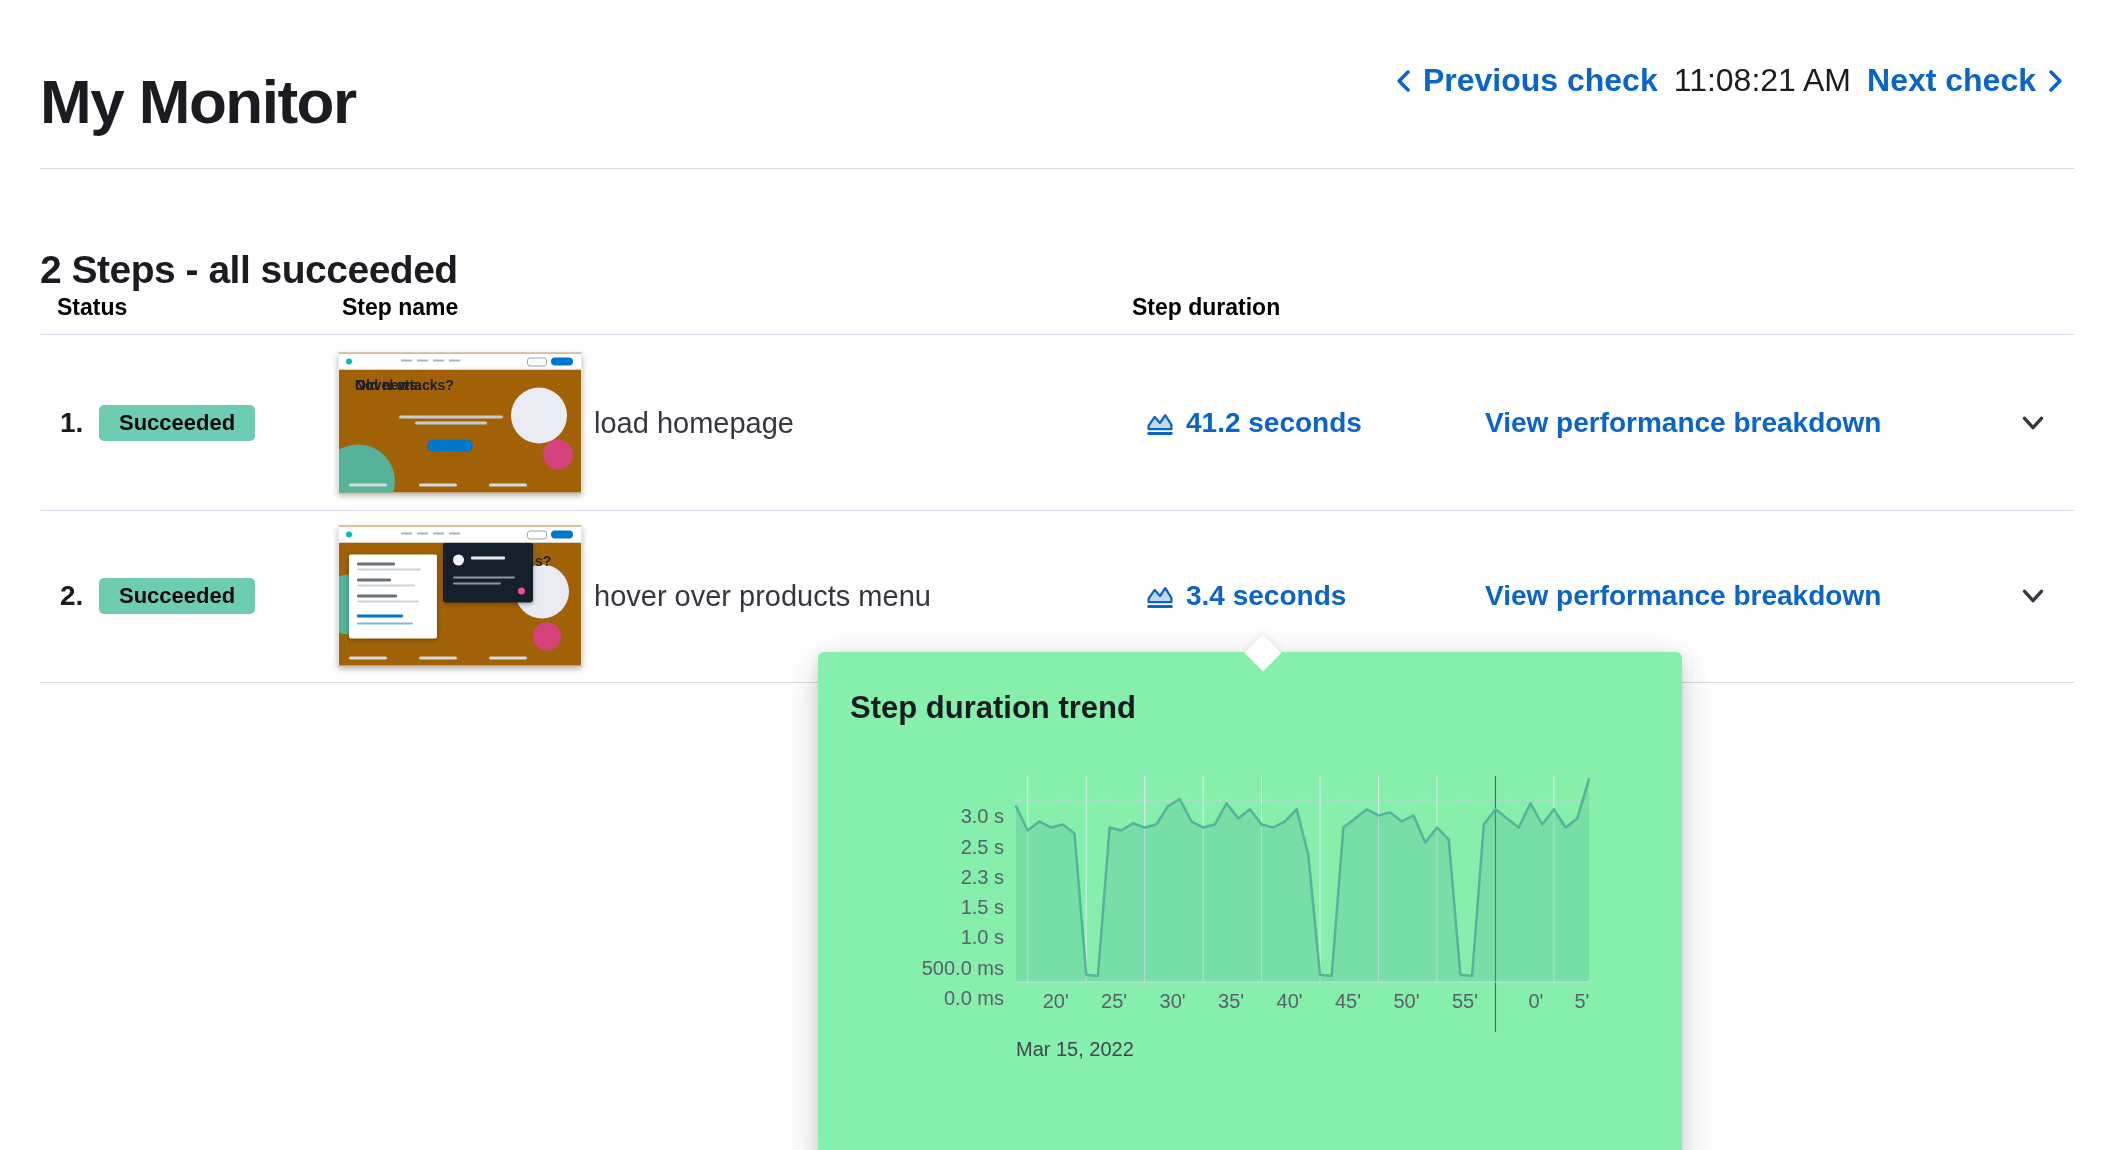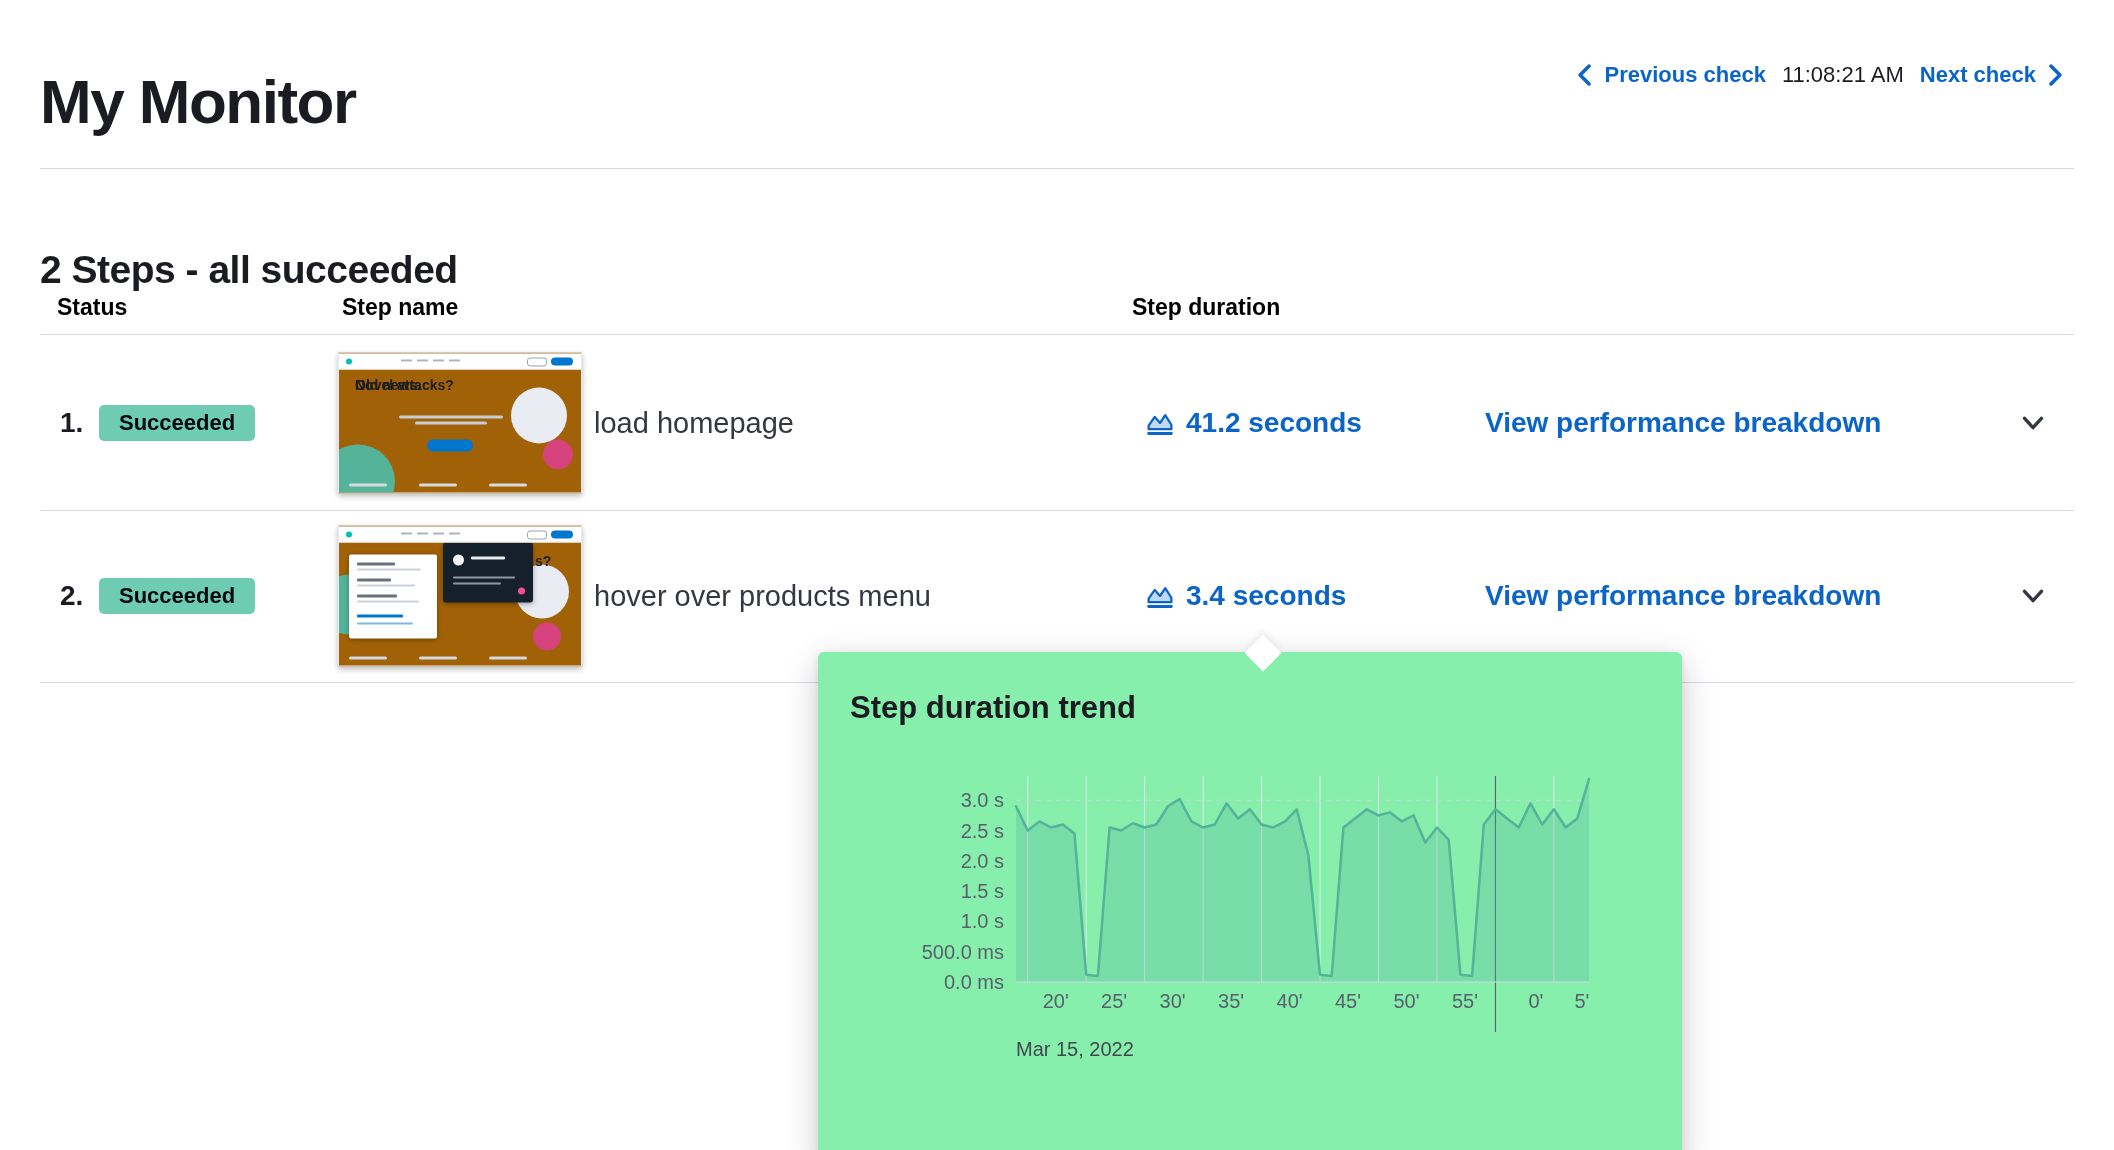--- a/index.html
+++ b/index.html
@@ -6,21 +6,21 @@
   body{
     width:2114px;height:1150px;overflow:hidden;background:#fff;
     font-family:"Liberation Sans","DejaVu Sans",sans-serif;color:#1a1c21;
     position:relative;
   }
   .abs{position:absolute;}
   a{text-decoration:none;cursor:pointer;}
 
   
   .page-title{left:40px;top:24px;font-size:62px;font-weight:800;letter-spacing:-1.5px;}
-  .check-nav{right:46px;top:62px;display:flex;align-items:center;gap:16px;font-size:22px;}
+  .check-nav{right:46px;top:62px;display:flex;align-items:center;gap:16px;font-size:32px;}
   .check-nav .navlink{color:#0b64c8;font-weight:700;display:flex;align-items:center;gap:6px;}
   .check-time{color:#1a1c21;font-weight:400;}
   .divider{left:40px;right:40px;top:168px;border-top:1px solid #d3dae6;}
 
   
   .steps-heading{left:40px;top:216px;font-size:39px;font-weight:800;letter-spacing:-0.5px;}
   .thead-label{top:294px;font-size:23px;font-weight:700;color:#000000;}
   .thead-line{left:40px;right:40px;top:334px;border-top:1px solid #d3dae6;}
 
   .step-row{left:40px;right:40px;position:absolute;border-bottom:1px solid #d3dae6;}
@@ -64,21 +64,21 @@
     box-shadow:0 10px 34px rgba(0,0,0,0.2),0 2px 8px rgba(0,0,0,0.08);z-index:20;}
   .popover-arrow{position:absolute;left:432px;top:-12px;width:26px;height:26px;background:#fff;
     transform:rotate(45deg);box-shadow:-3px -3px 6px rgba(0,0,0,0.06);}
   .popover-title{position:absolute;left:32px;top:38px;font-size:31px;font-weight:800;}
   .explore-btn{position:absolute;right:12px;top:26px;height:62px;padding:0 26px;border:none;
     border-radius:8px;background:#cfe2f4;color:#0b64c8;font-size:28px;font-weight:700;
     font-family:inherit;display:flex;align-items:center;gap:12px;cursor:pointer;}
 
   .trend-chart{position:absolute;left:198px;top:124px;width:573px;height:206px;}
   .trend-chart .plot{position:absolute;inset:0;}
-  .y-axis{position:absolute;right:calc(100% + 12px);top:0;bottom:0;width:160px;}
+  .y-axis{position:absolute;right:calc(100% + 12px);top:16px;bottom:0;width:160px;}
   .y-axis span{position:absolute;right:0;font-size:20px;color:#59606b;white-space:nowrap;}
   .x-axis{position:absolute;left:0;width:100%;top:calc(100% + 8px);height:24px;margin-left:28px;}
   .x-axis span{position:absolute;font-size:20px;color:#59606b;white-space:nowrap;}
   .hour-axis{position:absolute;left:0;width:100%;top:calc(100% + 32px);height:24px;}
   .hour-axis span{position:absolute;font-size:20px;color:#59606b;}
   .date-label{position:absolute;left:0;top:calc(100% + 56px);font-size:20px;color:#424650;}
 </style>
 </head>
 <body>
 
@@ -229,21 +229,21 @@
 
 <div class="abs popover">
   <div class="popover-arrow"></div>
   <div class="popover-title">Step duration trend</div>
 
 
   <div class="trend-chart">
     <div class="y-axis">
         <span style="top: 13.2353px;">3.0 s</span>
         <span style="top: 43.5294px;">2.5 s</span>
-        <span style="top: 73.8235px;">2.0 s</span>
+        <span style="top: 73.8235px;">2.3 s</span>
         <span style="top: 104.118px;">1.5 s</span>
         <span style="top: 134.412px;">1.0 s</span>
         <span style="top: 164.706px;">500.0 ms</span>
         <span style="top: 195px;">0.0 ms</span>
       </div>
     <div class="plot"><svg width="573" height="206" style="overflow: visible;">
           <line x1="11.693877551020407" x2="11.693877551020407" y1="0" y2="206" stroke="#e4e8ee" stroke-width="1"></line>
           <line x1="70.16326530612244" x2="70.16326530612244" y1="0" y2="206" stroke="#e4e8ee" stroke-width="1"></line>
           <line x1="128.6326530612245" x2="128.6326530612245" y1="0" y2="206" stroke="#e4e8ee" stroke-width="1"></line>
           <line x1="187.1020408163265" x2="187.1020408163265" y1="0" y2="206" stroke="#e4e8ee" stroke-width="1"></line>

